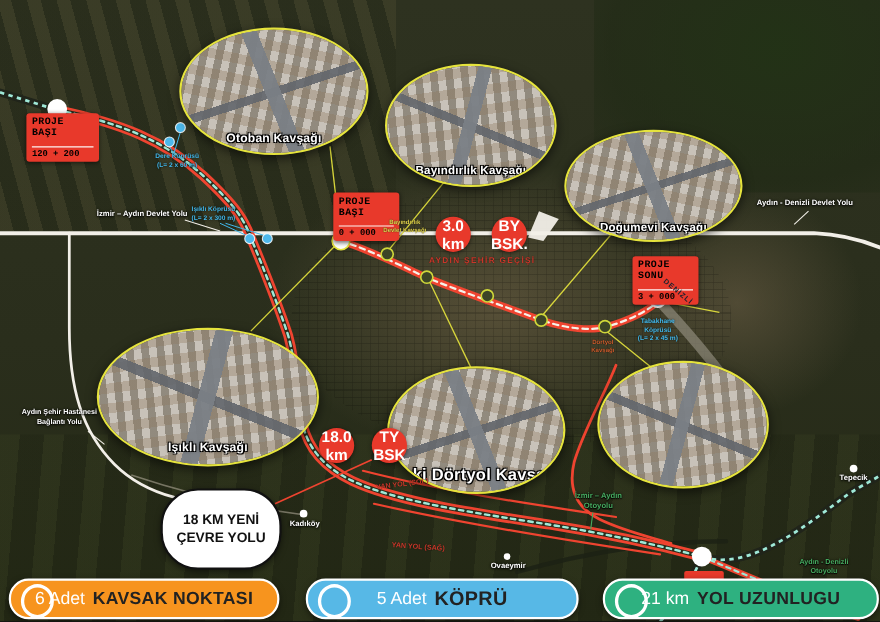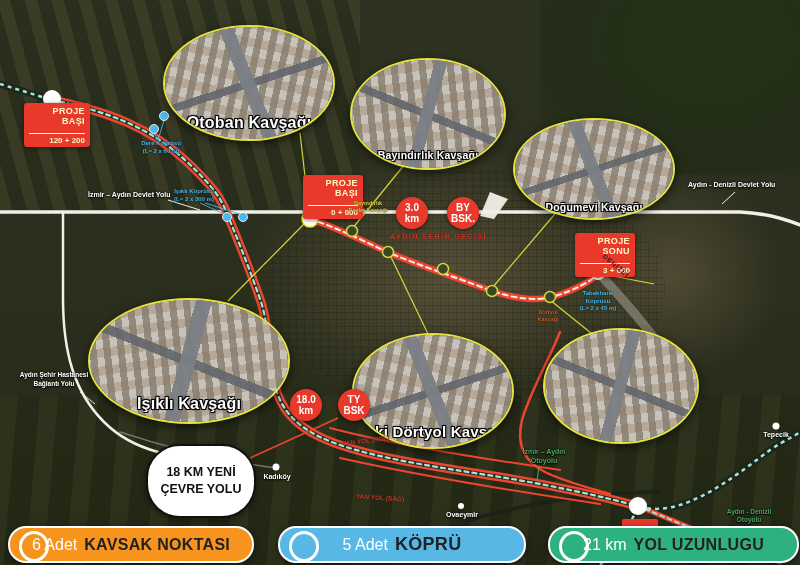--- a/index.html
+++ b/index.html
@@ -28,31 +28,31 @@
     background-image:
       linear-gradient(68deg,rgba(0,0,0,0) 46%,rgba(122,127,133,.95) 46%,rgba(122,127,133,.95) 53%,rgba(0,0,0,0) 53%),
       linear-gradient(-18deg,rgba(0,0,0,0) 47%,rgba(98,102,108,.9) 47%,rgba(98,102,108,.9) 52%,rgba(0,0,0,0) 52%),
       repeating-linear-gradient(12deg,rgba(142,120,94,.35) 0 9px,rgba(0,0,0,0) 9px 18px),
       repeating-linear-gradient(102deg,rgba(255,255,255,.28) 0 7px,rgba(58,54,44,.28) 7px 14px);}
   .sat-b{background-image:
       linear-gradient(105deg,rgba(0,0,0,0) 46%,rgba(122,127,133,.95) 46%,rgba(122,127,133,.95) 53%,rgba(0,0,0,0) 53%),
       linear-gradient(22deg,rgba(0,0,0,0) 47%,rgba(98,102,108,.9) 47%,rgba(98,102,108,.9) 52%,rgba(0,0,0,0) 52%),
       repeating-linear-gradient(-8deg,rgba(142,120,94,.35) 0 9px,rgba(0,0,0,0) 9px 18px),
       repeating-linear-gradient(84deg,rgba(255,255,255,.28) 0 7px,rgba(58,54,44,.28) 7px 14px);}
-  .cap{position:absolute;left:0;right:0;bottom:7px;text-align:center;font-size:16px;font-weight:bold;color:#fff;
+  .cap{position:absolute;left:0;right:0;bottom:7px;text-align:center;font-size:11px;font-weight:bold;color:#fff;
        letter-spacing:.2px;text-shadow:1px 1px 0 #000,-1px 1px 0 #000,1px -1px 0 #000,-1px -1px 0 #000,0 0 3px #000;}
   
-  .badge{position:absolute;background:#e8392b;color:#fef9c3;text-align:right;border-radius:3px;
-         padding:3px 5px 2px;box-shadow:0 1px 4px rgba(0,0,0,.55);}
+  .badge{position:absolute;background:#e8392b;color:#000000;text-align:left;border-radius:3px;
+         padding:3px 5px 2px;box-shadow:0 1px 4px rgba(0,0,0,.55);font-family:Liberation Mono, monospace;}
   .badge .t{font-weight:bold;font-size:9px;line-height:1.15;letter-spacing:.4px;}
   .badge .km{border-top:1px solid rgba(255,255,255,.95);margin-top:6px;padding-top:2px;font-size:8px;font-weight:bold;}
   
   .rc{position:absolute;width:32px;height:32px;border-radius:50%;background:#e8392b;color:#fff;
       display:flex;flex-direction:column;align-items:center;justify-content:center;
-      font-size:10px;font-weight:bold;line-height:1.15;box-shadow:0 1px 4px rgba(0,0,0,.5);}
+      font-size:14px;font-weight:bold;line-height:1.15;box-shadow:0 1px 4px rgba(0,0,0,.5);}
   
   .callout{position:absolute;background:#fff;border:2px solid #111;color:#111;text-align:center;
            display:flex;align-items:center;justify-content:center;box-shadow:0 2px 6px rgba(0,0,0,.5);}
   
   .lw{color:#fff;font-weight:bold;text-shadow:0 0 2px #000,0 1px 2px #000;}
   .lb{color:#41b7ea;font-weight:bold;text-shadow:0 0 2px rgba(0,0,0,.9);}
   .lg{color:#45a95f;font-weight:bold;text-shadow:0 0 2px #000,0 1px 1px #000;}
   .lr{color:#c8372a;font-weight:bold;text-shadow:0 0 1px rgba(0,0,0,.6);}
   .ly{color:#e6d84e;font-weight:bold;text-shadow:0 0 1px #000;}
   .lo{color:#d0602f;font-weight:bold;text-shadow:0 0 1px #000;}

